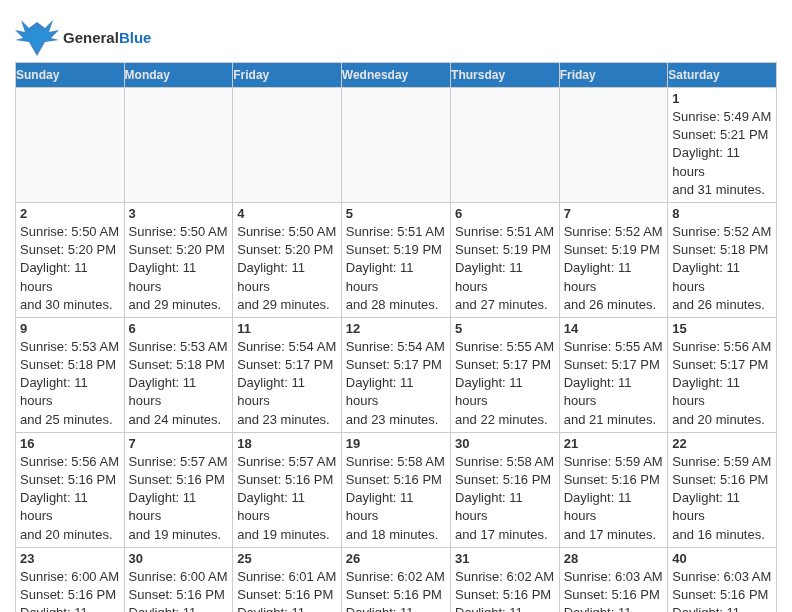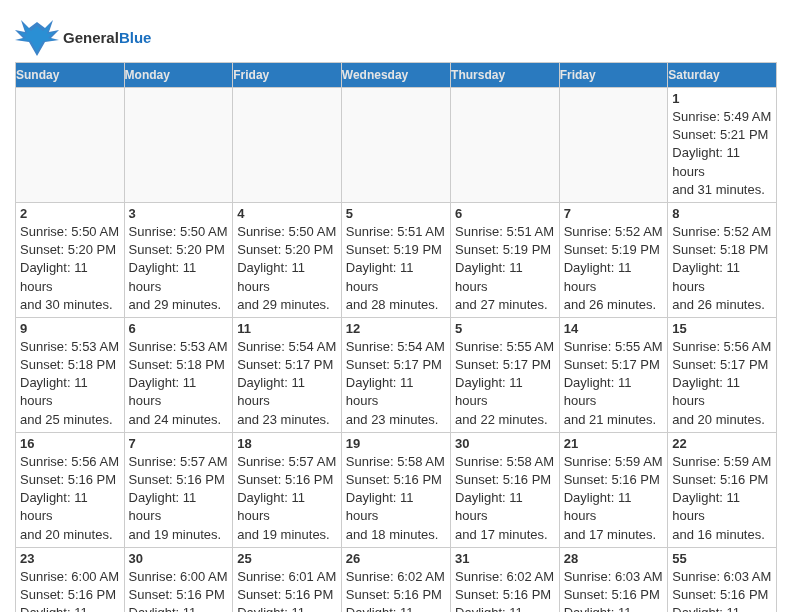--- a/index.html
+++ b/index.html
@@ -314,21 +314,21 @@
 and 13 minutes.</div>
         </td>
         <td>
           <span class="day-number">28</span>
           <div class="day-info" style="white-space: pre-line;">Sunrise: 6:03 AM
 Sunset: 5:16 PM
 Daylight: 11 hours
 and 13 minutes.</div>
         </td>
         <td>
-          <span class="day-number">55</span>
+          <span class="day-number">40</span>
           <div class="day-info" style="white-space: pre-line;">Sunrise: 6:03 AM
 Sunset: 5:16 PM
 Daylight: 11 hours
 and 12 minutes.</div>
         </td>
       </tr>
       <tr>
         <td>
           <span class="day-number">30</span>
           <div class="day-info" style="white-space: pre-line; font-style: italic;">Sunrise: 6:04 AM

